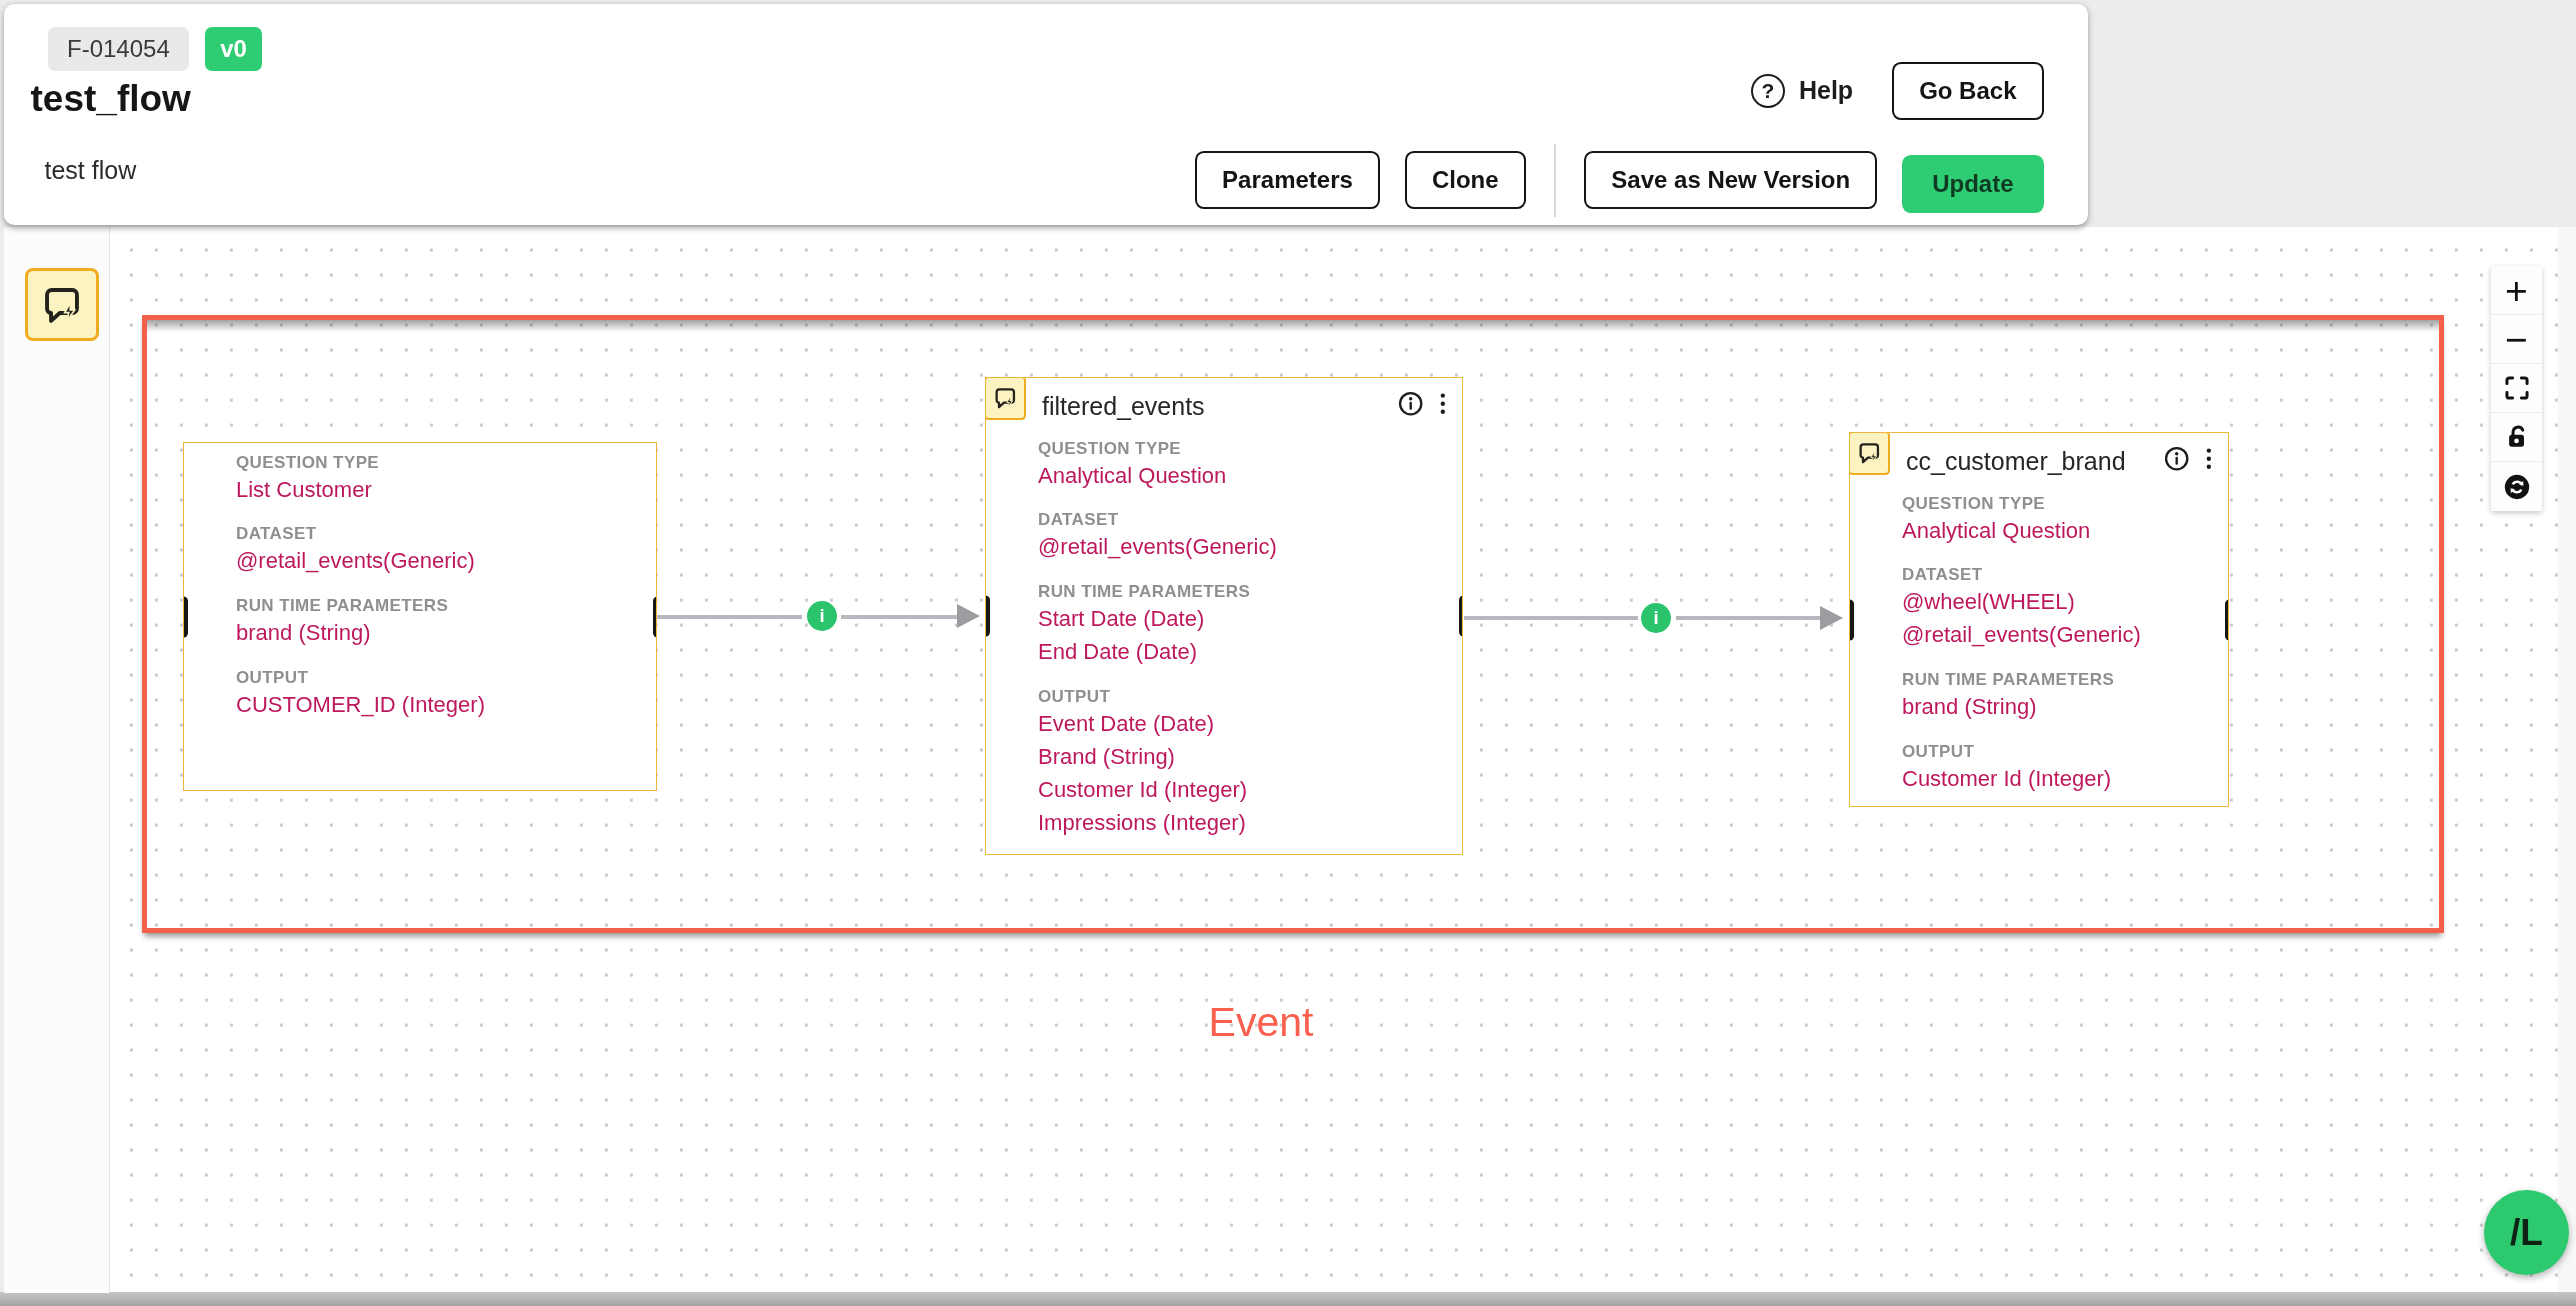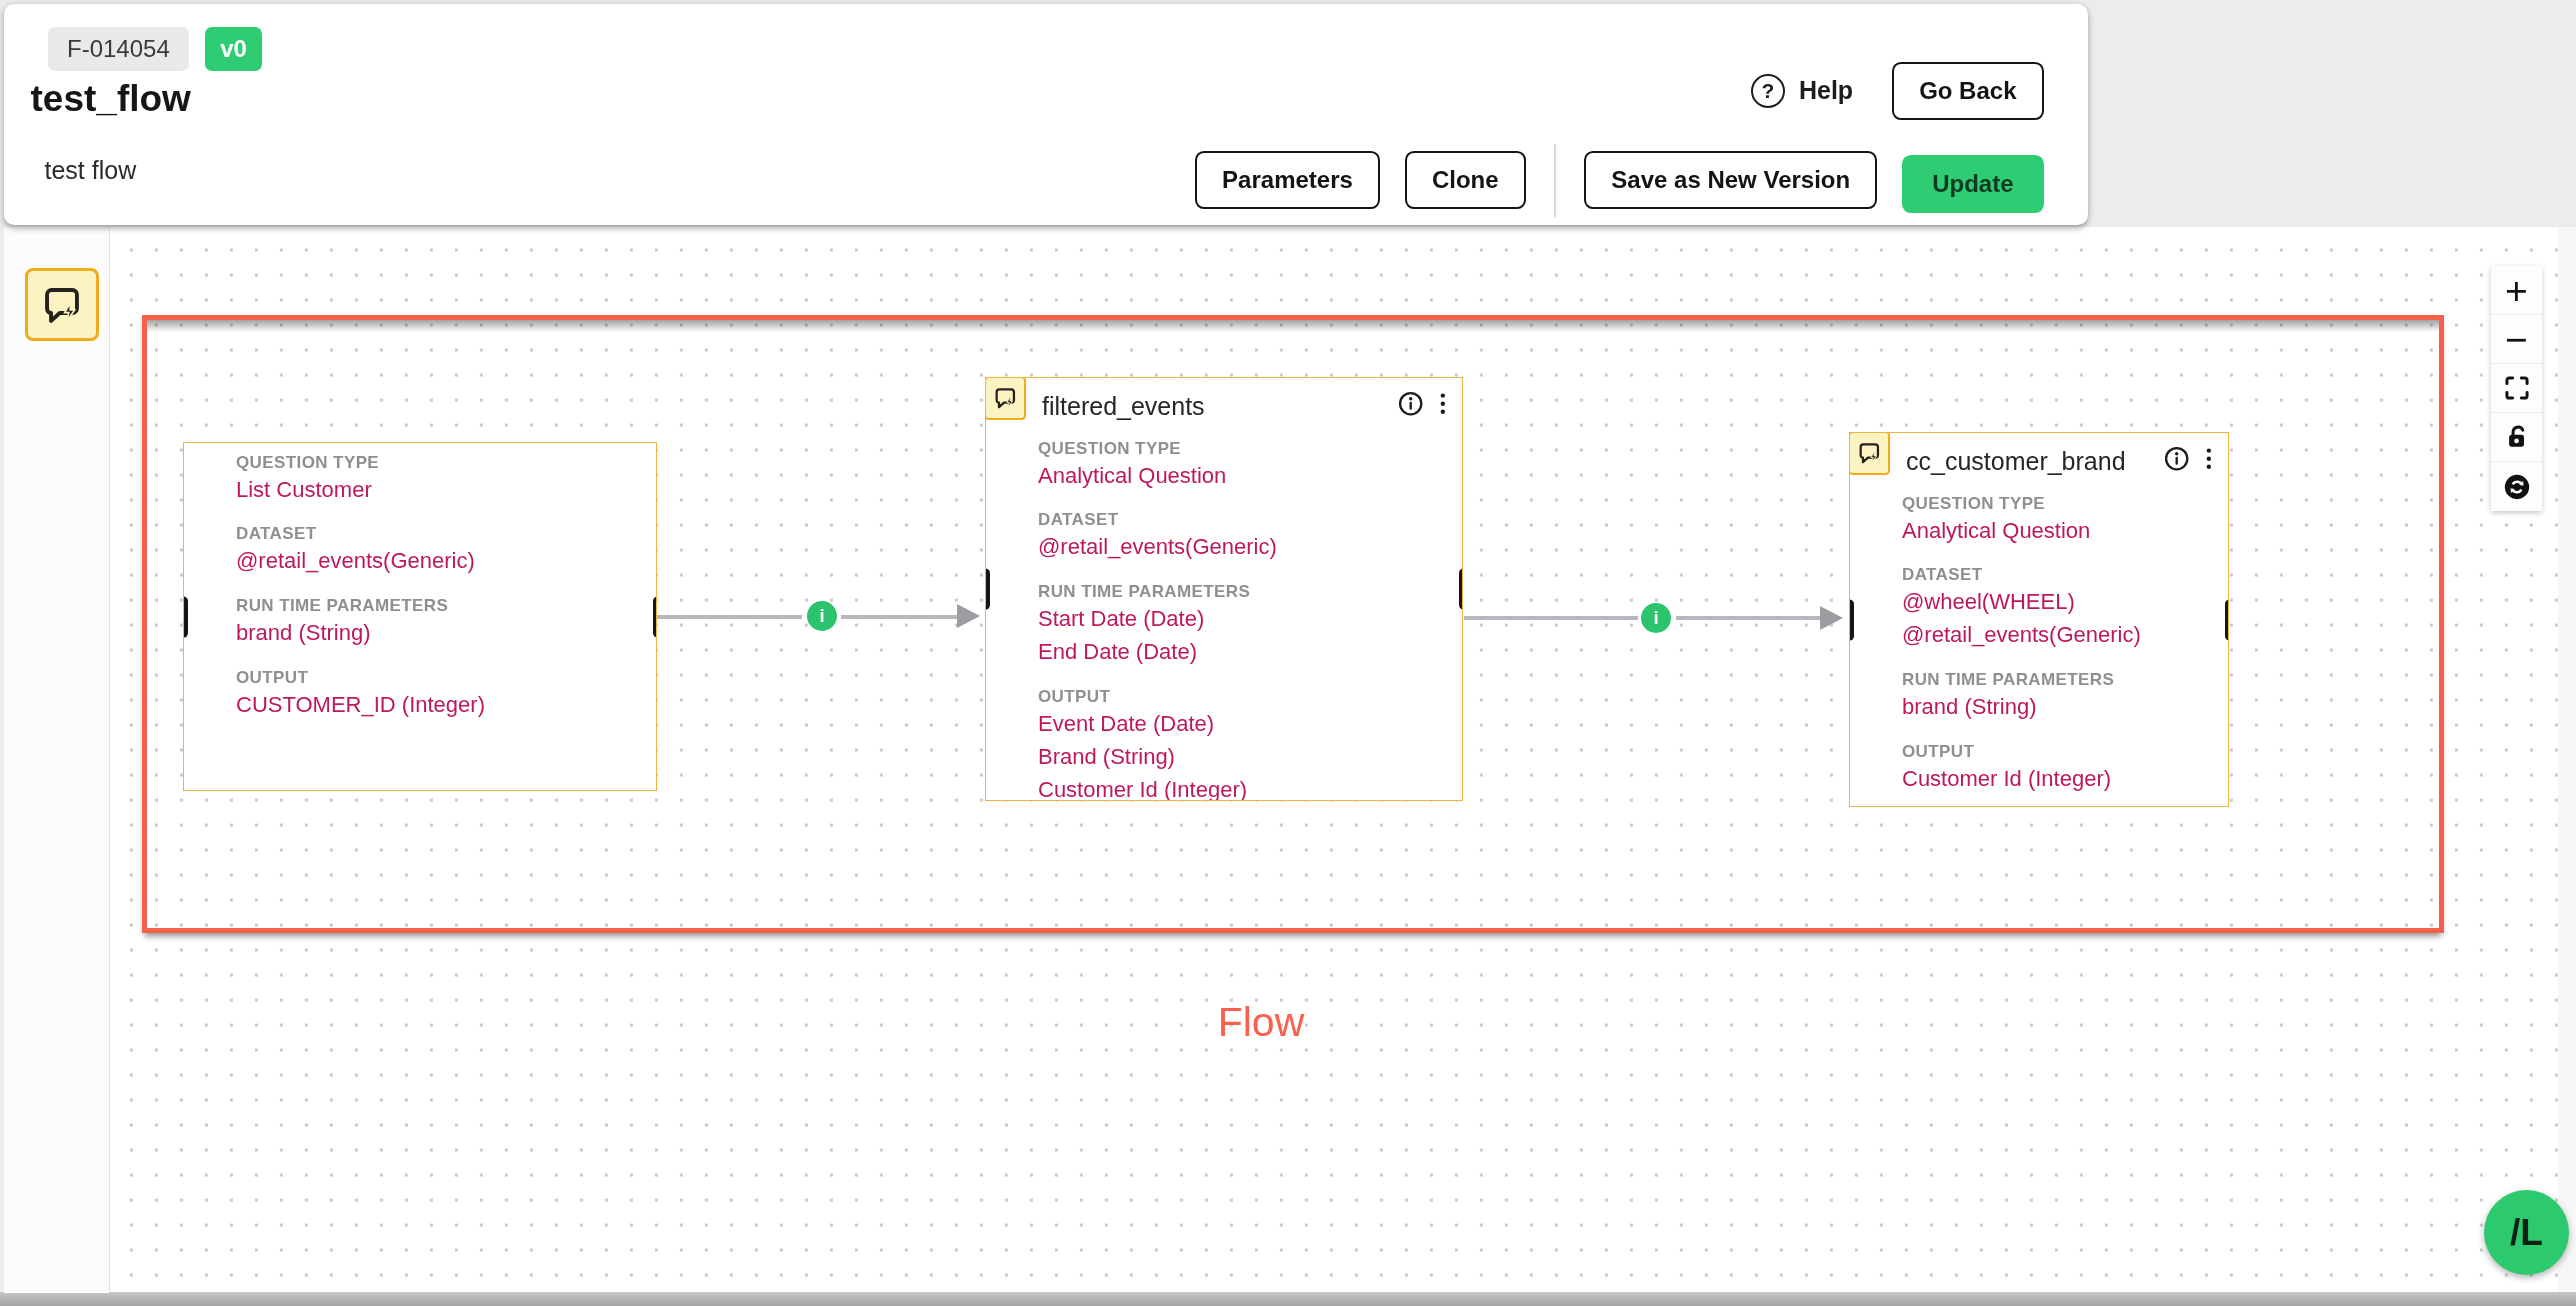--- a/index.html
+++ b/index.html
@@ -59,21 +59,21 @@
   .icon-btn { background:none; border:none; padding:0; cursor:pointer; display:flex; align-items:center; }
   .node-body { padding:1.8px 17.7px 17.7px 52px; }
   .sec { margin-top:17.7px; }
   .sec:first-child { margin-top:7px; }
   .sec-label { font-size:17px; font-weight:700; color:#8F8F8F; letter-spacing:0.4px; line-height:21px; }
   .sec-val { font-size:22px; color:#be185d; line-height:33px; }
   .handle { position:absolute; width:9.7px; height:41px; background:#161616; border-radius:4.4px;
     top:50%; transform:translateY(-50%); cursor:crosshair; }
   .handle-left { left:-6.2px; } .handle-right { right:-6.2px; }
   #node-0 { left:73px;  top:215px; width:474px; height:349px; }
-  #node-1 { left:875px; top:150px; width:478px; height:424px; }
+  #node-1 { left:875px; top:150px; width:478px; height:478px; }
   #node-2 { left:1739px; top:205px; width:380px; height:375px; }
 
   
   .edge-seg { position:absolute; height:4.4px; background:#B7B7BD; }
   .edge-arrow { position:absolute; width:0; height:0;
     border-top:12.4px solid transparent; border-bottom:12.4px solid transparent;
     border-left:23px solid #9C9CA1; }
   .edge-badge { position:absolute; width:30px; height:30px; border-radius:50%;
     background:#2BC46D; color:#fff; font-size:18.6px; font-weight:700;
     display:flex; align-items:center; justify-content:center; cursor:pointer; }
@@ -132,21 +132,21 @@
   <div class="palette-tile">
     <svg width="46" height="46" viewBox="0 0 40 40">
         <use href="#chat-bolt"></use>
       </svg>
   </div>
 </aside>
 
 <div class="canvas">
 
   <div class="group-box"></div>
-  <div class="group-label">Flow</div>
+  <div class="group-label">Event</div>
 
   <div>
     <div class="edge-seg" style="left:547px; top:388px; width:145px;"></div>
     <div class="edge-badge" style="left:697px; top:374px;">i</div>
     <div class="edge-seg" style="left:731px; top:388px; width:117px;"></div>
     <div class="edge-arrow" style="left:847px; top:377px;"></div>
   </div>
 
   <div>
     <div class="edge-seg" style="left:1354px; top:389px; width:174px;"></div>

